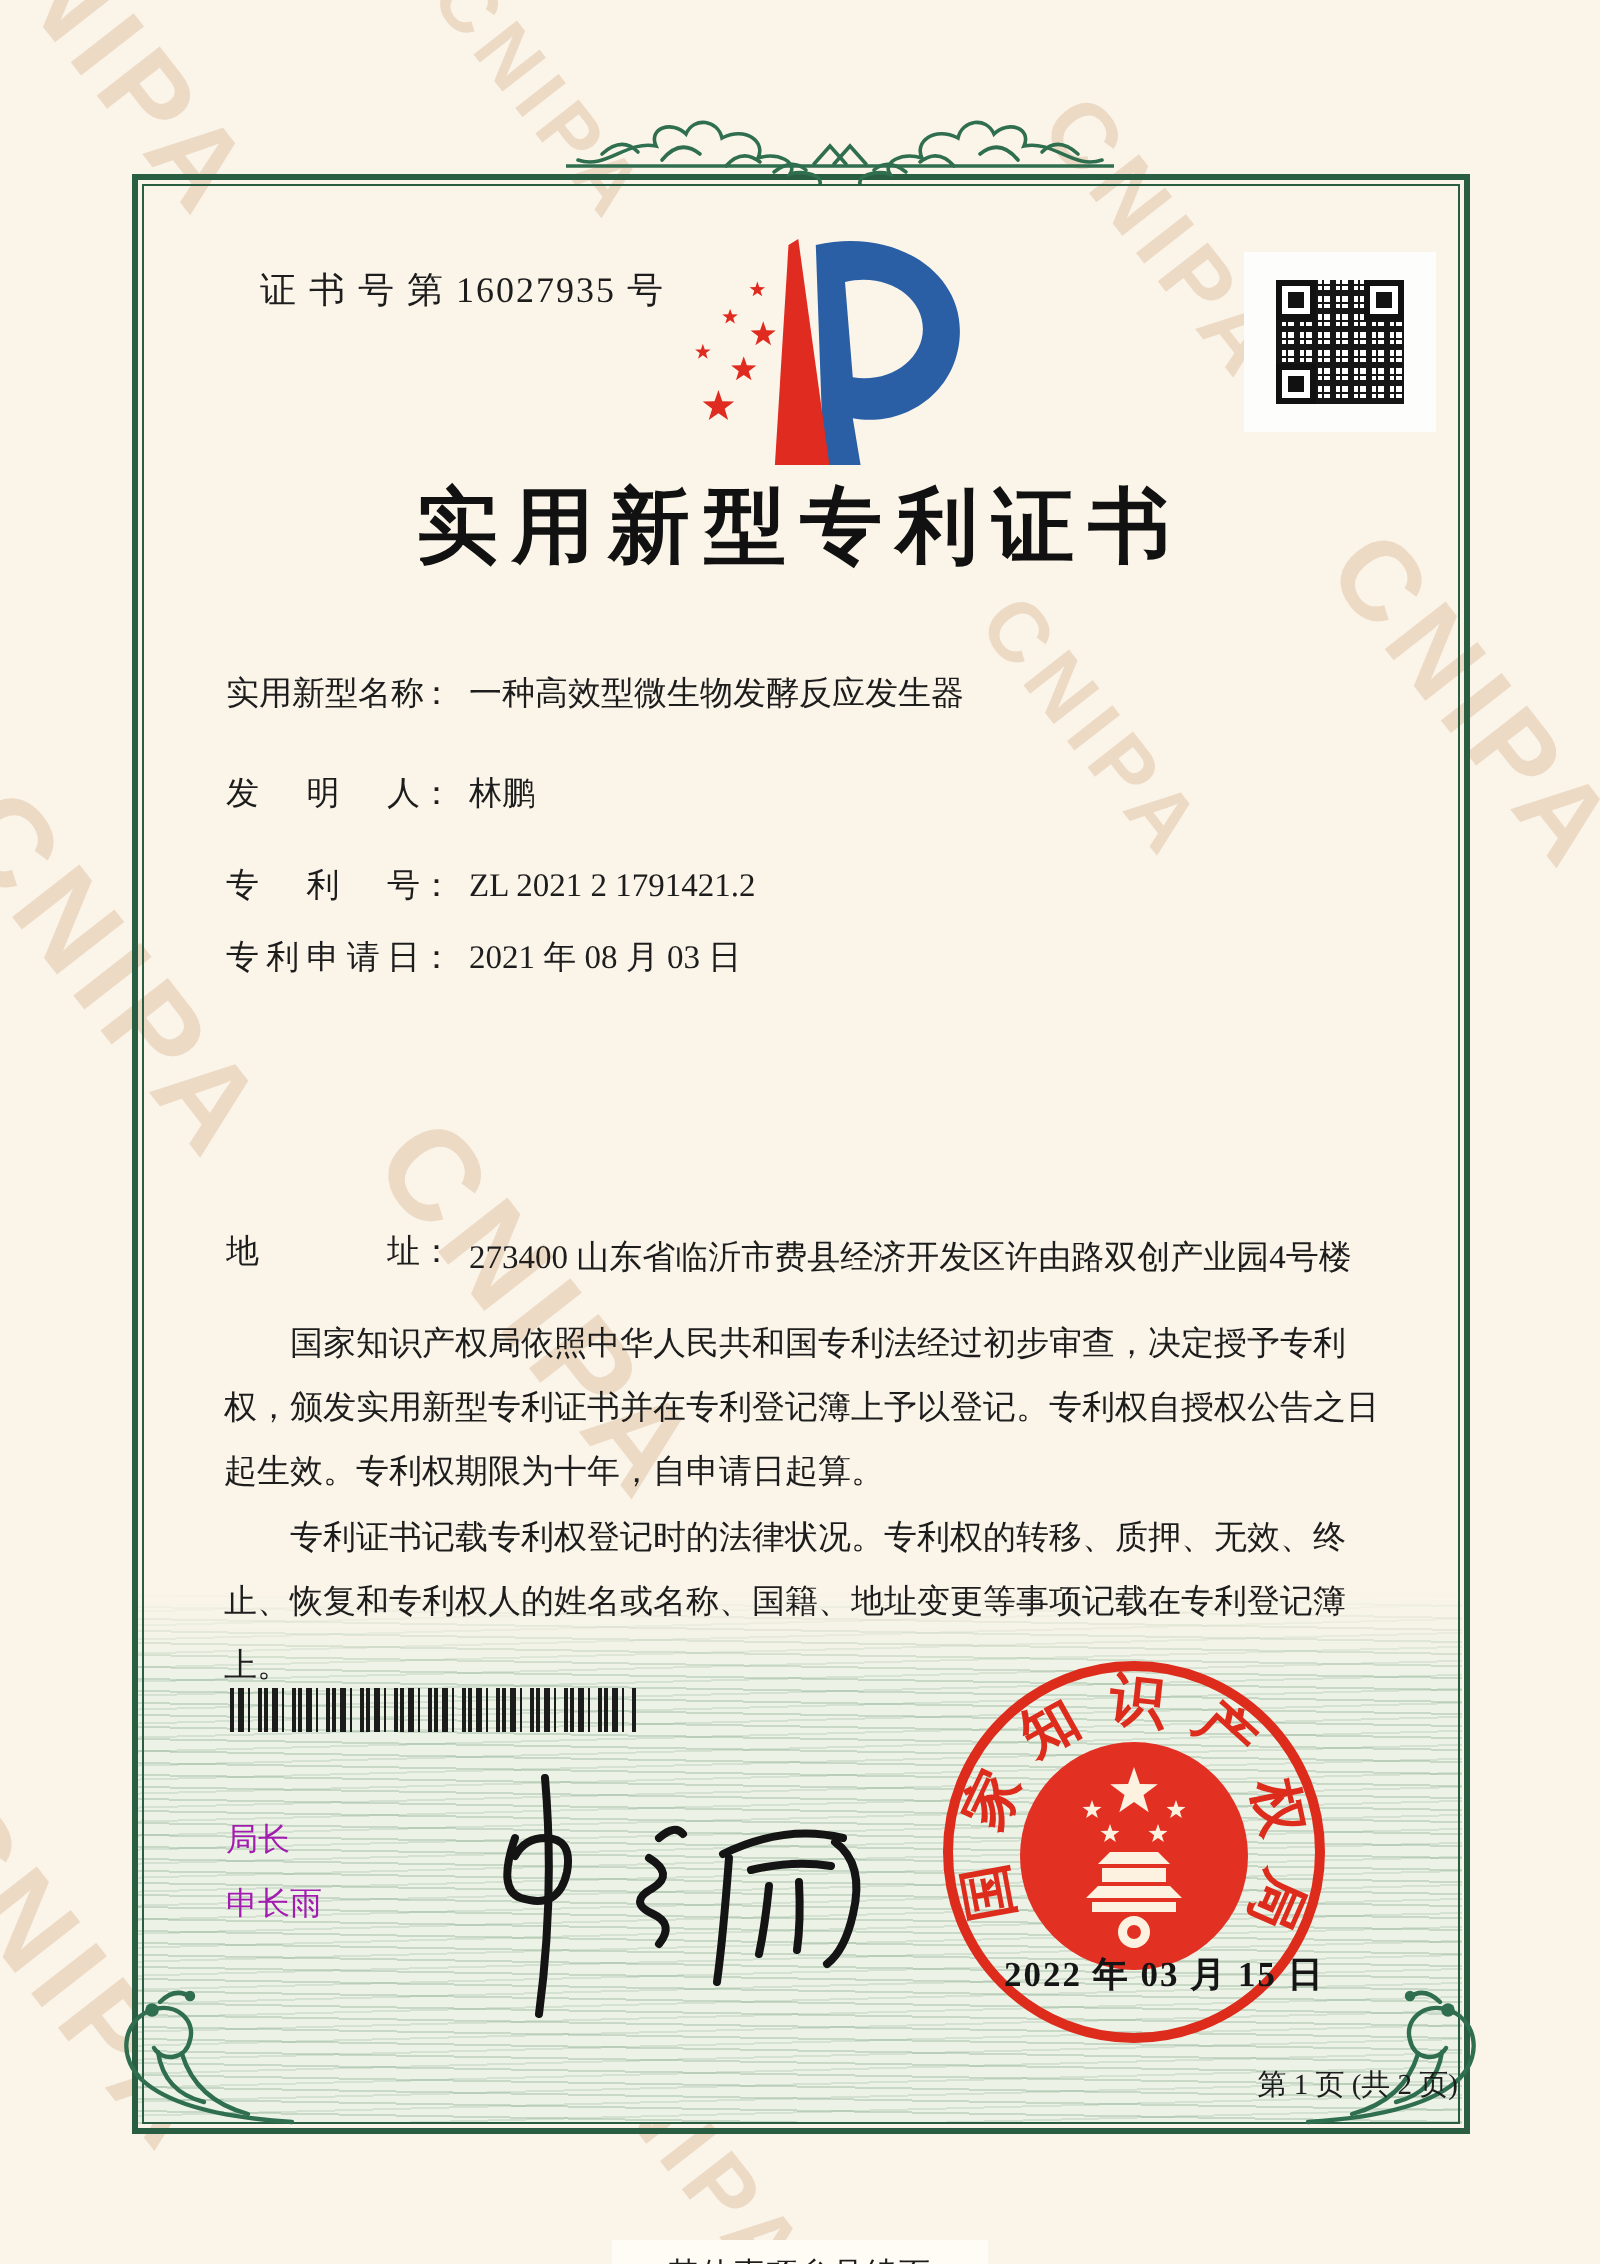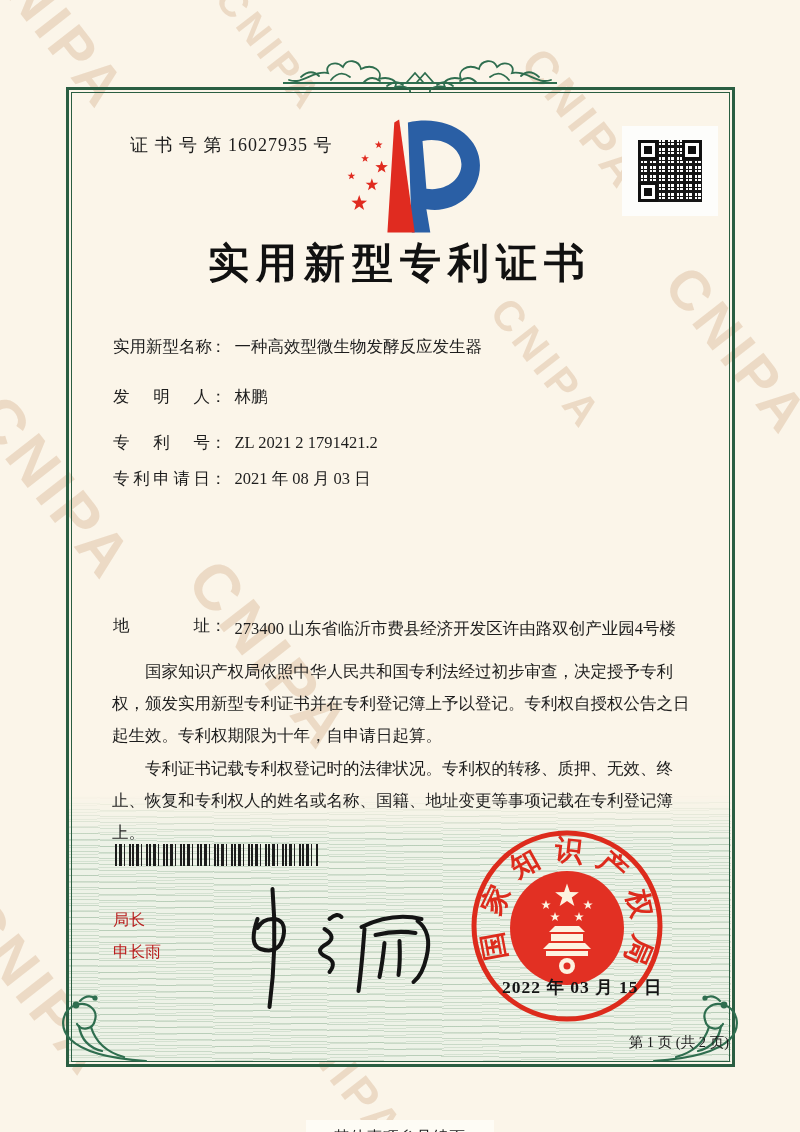--- a/index.html
+++ b/index.html
@@ -32,21 +32,21 @@
   .fval{margin-left:8px;}
   .fval.wrap{display:inline-block;white-space:normal;width:492px;line-height:1.65;vertical-align:top;}
   .grantb{position:absolute;left:425px;top:0;}
   .paras{position:absolute;left:112px;top:656px;width:578px;font-size:16.5px;line-height:1.95;}
   .paras p{margin:0;text-indent:2em;}
   
   .barcode{position:absolute;left:115px;top:844px;width:204px;height:22px;
     background:repeating-linear-gradient(90deg,#1c1c1c 0 2px,transparent 2px 4px,#1c1c1c 4px 7px,
       transparent 7px 9px,#1c1c1c 9px 10px,transparent 10px 14px,#1c1c1c 14px 16px,transparent 16px 17px);}
   .signer{position:absolute;left:113px;font-family:"Liberation Sans","DejaVu Sans",sans-serif;
-          font-size:16px;color:#b91c1c;}
+          font-size:16px;color:#a21caf;}
   .sig-svg{position:absolute;left:225px;top:883px;}
   .seal-svg{position:absolute;left:467px;top:826px;}
   .seal-date{position:absolute;left:502px;top:975px;font-size:17.5px;font-weight:bold;
              letter-spacing:1px;color:#151515;z-index:5;}
   .pageind{position:absolute;left:66px;top:1033px;width:663px;text-align:right;font-size:14.5px;z-index:5;}
   .contnote{position:absolute;left:50%;transform:translateX(-50%);top:1120px;z-index:5;
             background:#fefcf5;padding:7px 28px;font-size:15.5px;letter-spacing:1px;}
   
   .qrpad{position:absolute;left:622px;top:126px;width:96px;height:90px;background:#fdfdfb;}
   .qr{position:absolute;left:16px;top:14px;width:64px;height:62px;

